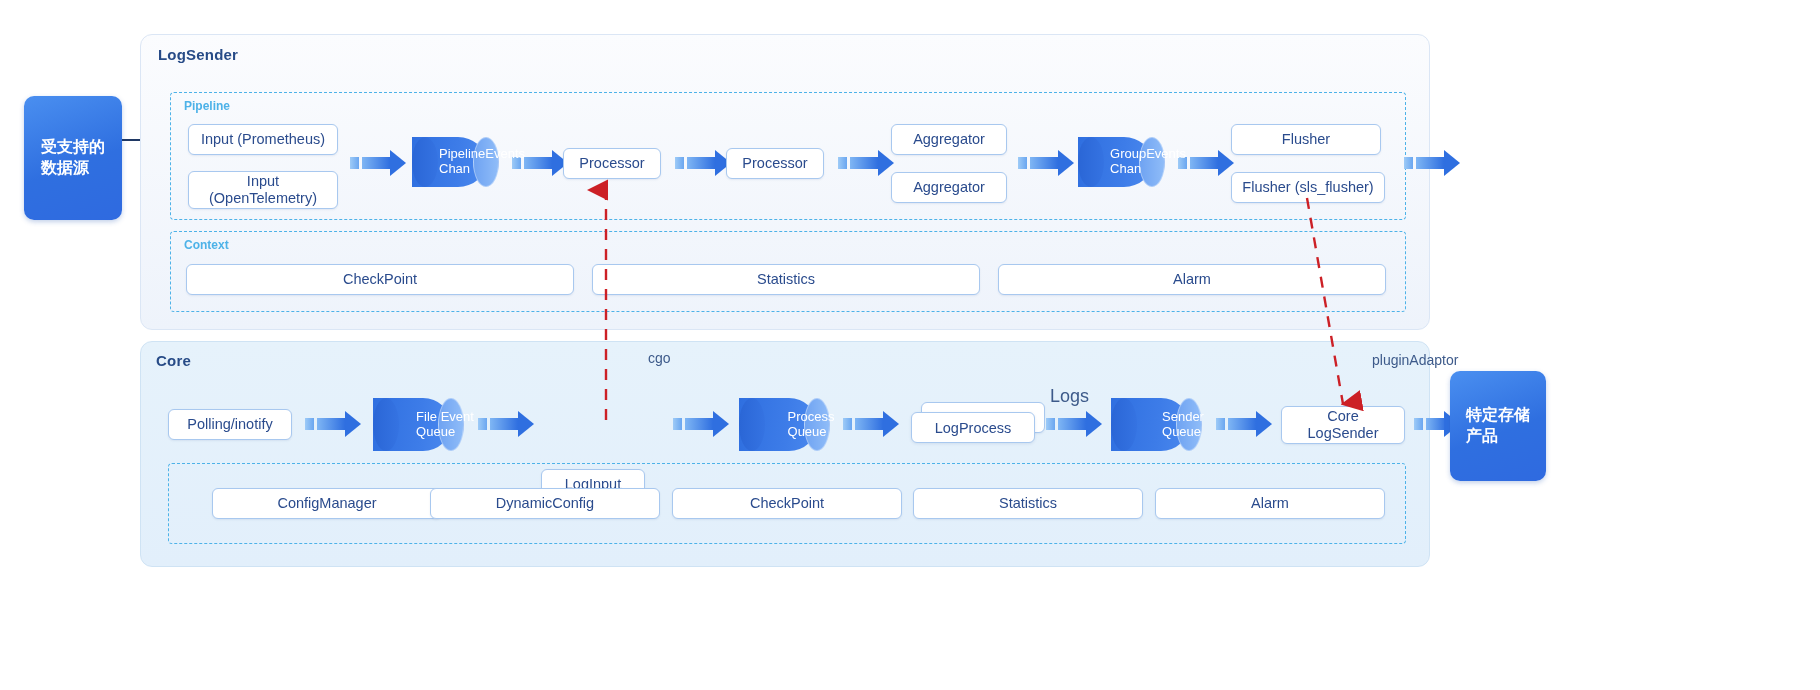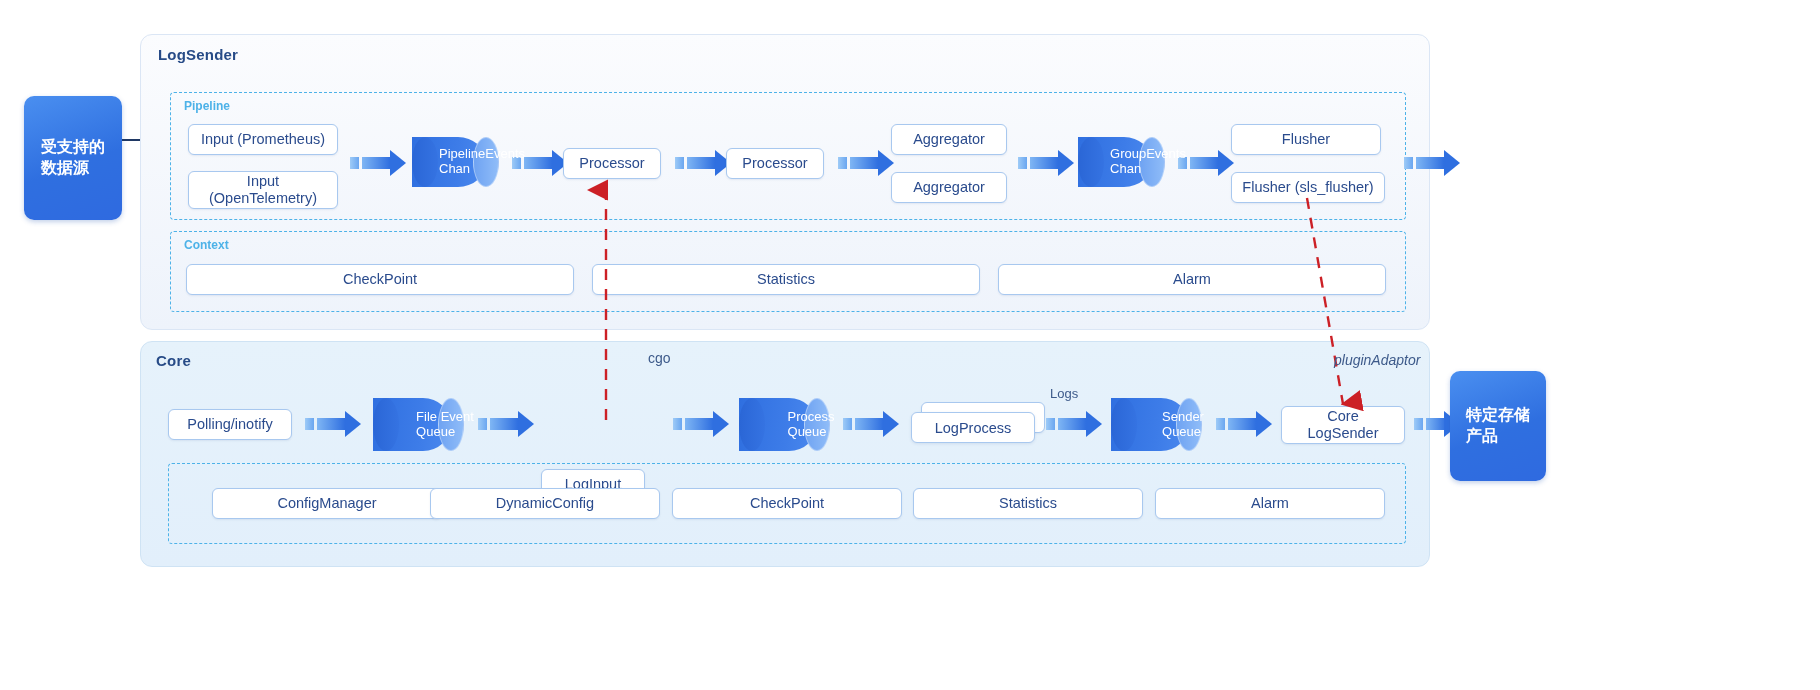--- a/index.html
+++ b/index.html
@@ -152,21 +152,21 @@
     border-left: 9px solid #1f3864;
   }
   .redlabel {
     position: absolute;
     color: #3d5a8a;
     font-size: 14px;
   }
   .minilabel {
     position: absolute;
     color: #3d5a8a;
-    font-size: 13px;
+    font-size: 18px;
   }
 </style>
 </head>
 <body>
 
 <div id="stage">
 
   <div class="endpoint" style="left:24px; top:96px; width:98px; height:124px;">受支持的
 数据源</div>
 
@@ -357,15 +357,15 @@
         <path d="M0,0 L9,0 L4.5,9 Z" fill="#cc2026"></path>
       </marker>
     </defs>
 
     <path d="M606,420 L606,190" stroke="#cc2026" stroke-width="2.4" fill="none" stroke-dasharray="11,9" marker-end="url(#redArrowUp)"></path>
 
     <path d="M1307,198 L1343,404" stroke="#cc2026" stroke-width="2.4" fill="none" stroke-dasharray="11,9" marker-end="url(#redArrowDown)"></path>
   </svg>
 
   <div class="redlabel" style="left:608px; top:350px;padding-left:40px;">cgo</div>
-  <div class="redlabel" style="left:1334px; top:352px;font-style:italic;">pluginAdaptor</div>
+  <div class="redlabel" style="left:1372px; top:352px;">pluginAdaptor</div>
 
 </div>
 
 </body></html>

